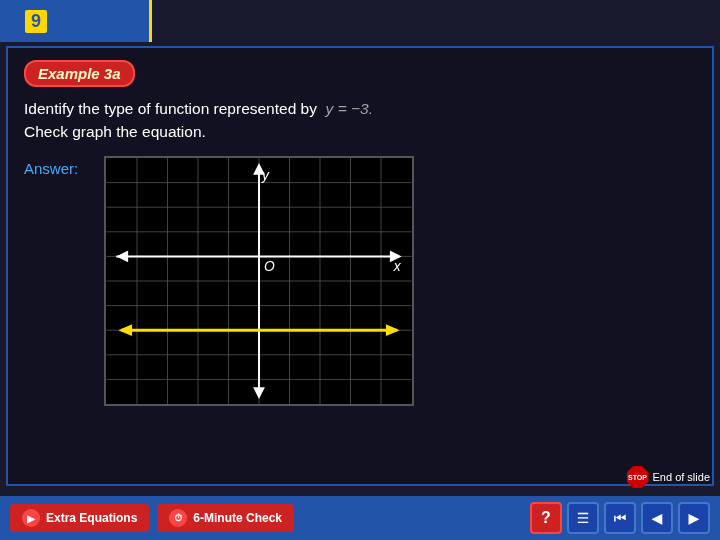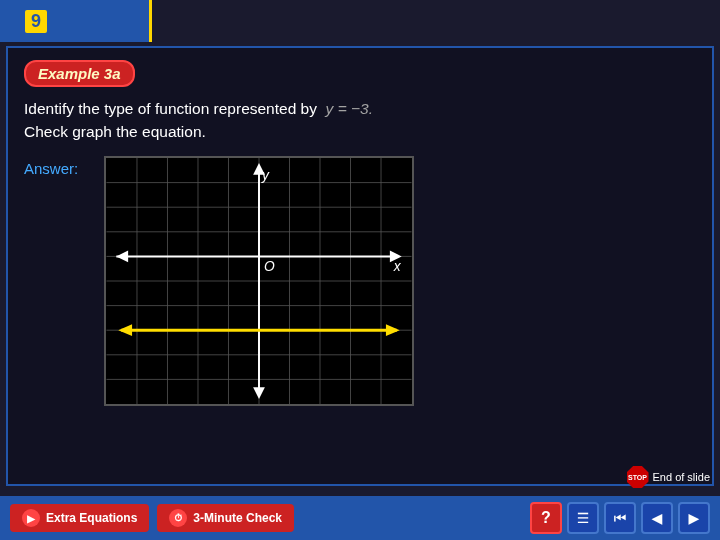--- a/index.html
+++ b/index.html
@@ -304,21 +304,21 @@
   <span>End of slide</span>
 </div>
 
 <div class="bottom-bar">
   <button class="bottom-btn">
     <span class="btn-icon">▶</span>
     <span>Extra Equations</span>
   </button>
   <button class="bottom-btn">
     <span class="btn-icon">⏱</span>
-    <span>3-Minute Check</span>
+    <span>6-Minute Check</span>
   </button>
   <div class="bottom-spacer"></div>
   <div class="nav-icons">
     <div class="nav-icon question">
       <span>?</span>
     </div>
     <div class="nav-icon">
       <span>☰</span>
     </div>
     <div class="nav-icon">

